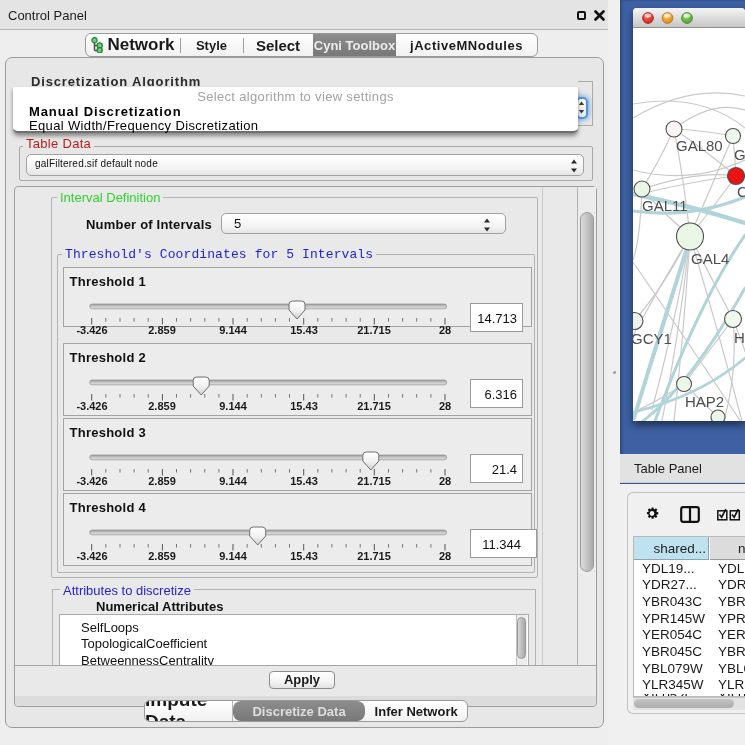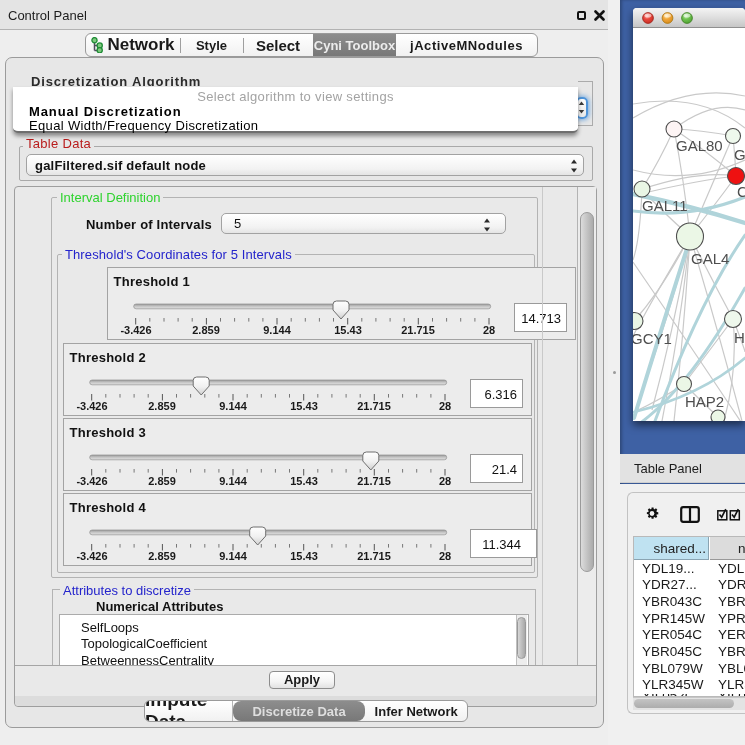--- a/index.html
+++ b/index.html
@@ -43,21 +43,21 @@
 
   <div class="abs" style="left:576px;top:97px;width:12px;height:22px;background:linear-gradient(#fdfdfd,#e8e8e8);border:2px solid #4f94d9;border-radius:5px;box-shadow:0 0 5px 1px rgba(80,150,220,0.8);"></div>
   <svg class="abs" style="left:578px;top:101px;" width="7" height="13" viewBox="0 0 7 13">
       <path d="M3.5 0.5 L6.2 4 L0.8 4 Z" fill="#3a3a3a"></path>
       <path d="M3.5 12.5 L6.2 9 L0.8 9 Z" fill="#3a3a3a"></path>
     </svg>
 
   <div class="abs" style="left:19px;top:146px;width:574px;height:35px;border:1px solid #a9a9a9;border-radius:2px;"></div>
   <div class="abs" style="left:23px;top:136px;padding:0 3px;background:#e7e7e7;font-size:13px;color:#b91c1c;letter-spacing:0.3px;">Table Data</div>
   <div class="abs" style="left:26px;top:154px;width:558px;height:22px;background:linear-gradient(#ffffff,#f2f2f2 70%,#e4e4e4);border:1px solid #a2a2a2;border-radius:5px;">
-    <div class="abs" style="left:8px;top:2.5px;font-size:13px;color:#111;letter-spacing:0.2px;font-weight:bold;">galFiltered.sif default node</div>
+    <div class="abs" style="left:8px;top:2.5px;font-size:10px;color:#111;letter-spacing:0.2px;">galFiltered.sif default node</div>
     <svg class="abs" style="right:5px;top:4px;" width="8" height="14" viewBox="0 0 8 14">
         <path d="M4 0.5 L7 4.6 L1 4.6 Z" fill="#2b2b2b"></path>
         <path d="M4 13.5 L7 9.4 L1 9.4 Z" fill="#2b2b2b"></path>
       </svg>
   </div>
 
   <div class="abs" style="left:14px;top:186px;width:583px;height:521px;background:#e9e9e9;border:1px solid #9e9e9e;border-radius:4px;"></div>
 
   <div class="abs" style="left:15px;top:696px;width:581px;height:10px;background:#dcdcdc;border-radius:0 0 4px 4px;"></div>
 
@@ -67,23 +67,23 @@
   <div class="abs" style="left:86px;top:217px;font-size:13px;font-weight:bold;color:#111;letter-spacing:0.2px;">Number of Intervals</div>
   <div class="abs" style="left:221px;top:213px;width:285px;height:21px;background:linear-gradient(#ffffff,#f2f2f2 70%,#e4e4e4);border:1px solid #a2a2a2;border-radius:5px;">
     <div class="abs" style="left:12px;top:2px;font-size:13px;color:#111;">5</div>
     <svg class="abs" style="right:14px;top:4px;" width="8" height="14" viewBox="0 0 8 14">
         <path d="M4 0.5 L7 4.6 L1 4.6 Z" fill="#2b2b2b"></path>
         <path d="M4 13.5 L7 9.4 L1 9.4 Z" fill="#2b2b2b"></path>
       </svg>
   </div>
 
   <div class="abs" style="left:57px;top:254px;width:478px;height:319px;border:1px solid #b3b3b3;border-radius:2px;"></div>
-  <div class="abs" style="left:62px;top:247px;padding:0 3px;background:#e9e9e9;font-size:13px;color:#2424cc;letter-spacing:0.1px;">Threshold's Coordinates for 5 Intervals</div>
-
-  <div style="position:absolute;left:63px;top:267px;width:469px;height:73px;border:1px solid #a3a3a3;background:#ececec;margin-left:44px;">
+  <div class="abs" style="left:62px;top:247px;padding:0 3px;background:#e9e9e9;font-size:13px;color:#2424cc;letter-spacing:0.1px;font-family:Liberation Mono, monospace;">Threshold's Coordinates for 5 Intervals</div>
+
+  <div style="position:absolute;left:63px;top:267px;width:469px;height:60px;border:1px solid #a3a3a3;background:#ececec;">
 <div style="position:absolute;left:5.5px;top:5.5px;font-size:13px;font-weight:bold;color:#111;letter-spacing:0.25px;">Threshold 1</div>
 <svg style="position:absolute;left:0;top:0;" width="469" height="73" viewBox="0 0 469 73">
 <defs>
 <linearGradient id="trk267" x1="0" y1="0" x2="0" y2="1">
 <stop offset="0" stop-color="#9a9a9a"></stop>
             <stop offset="0.5" stop-color="#c6c6c6"></stop>
             <stop offset="1" stop-color="#e2e2e2"></stop>
 </linearGradient>
 <linearGradient id="thm267" x1="0" y1="0" x2="0" y2="1">
 <stop offset="0" stop-color="#ffffff"></stop>

